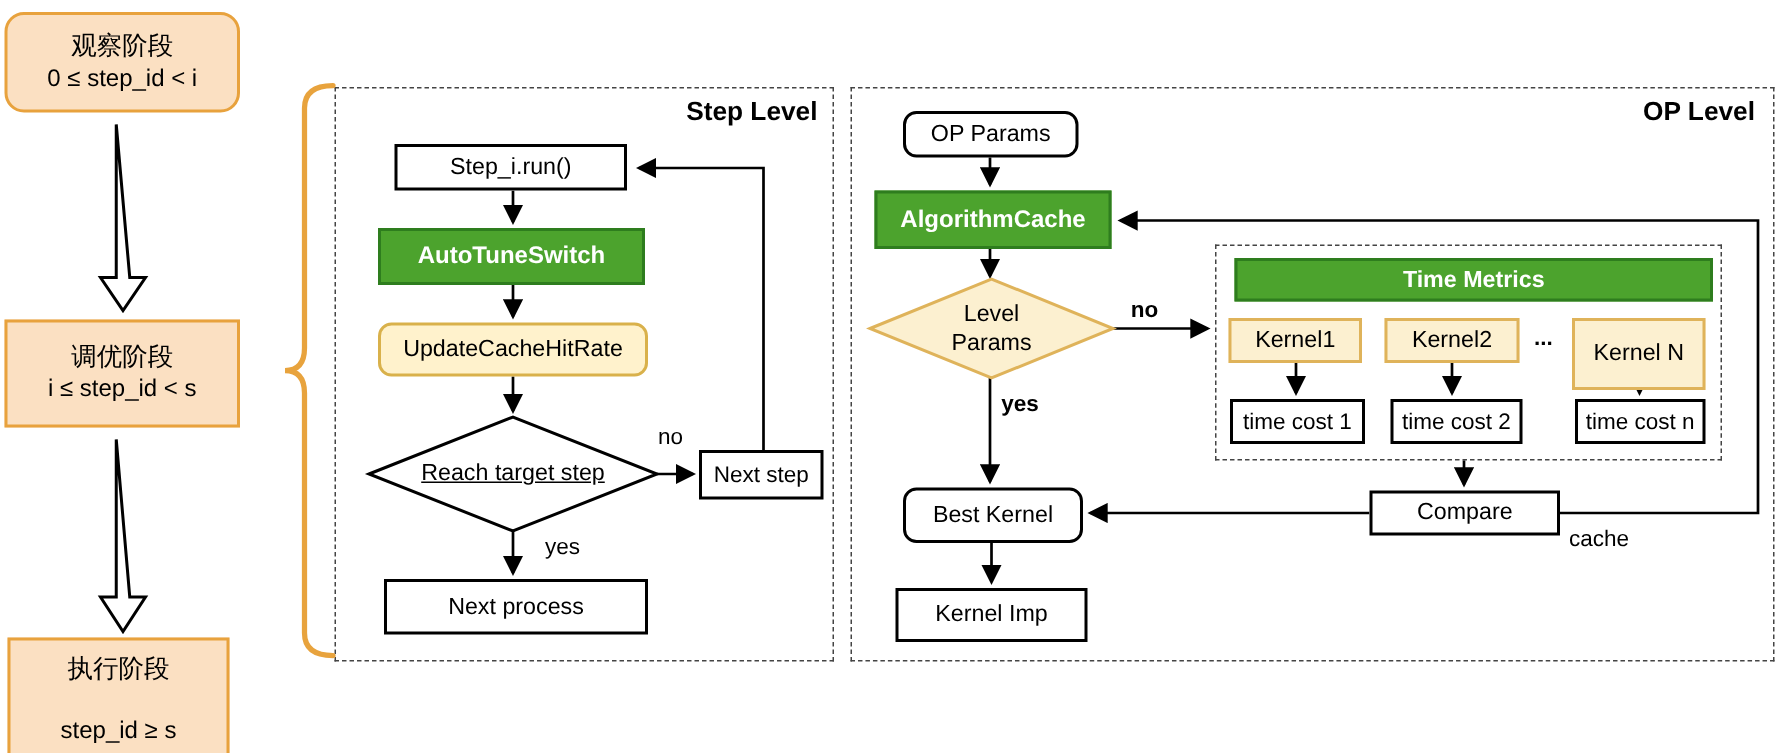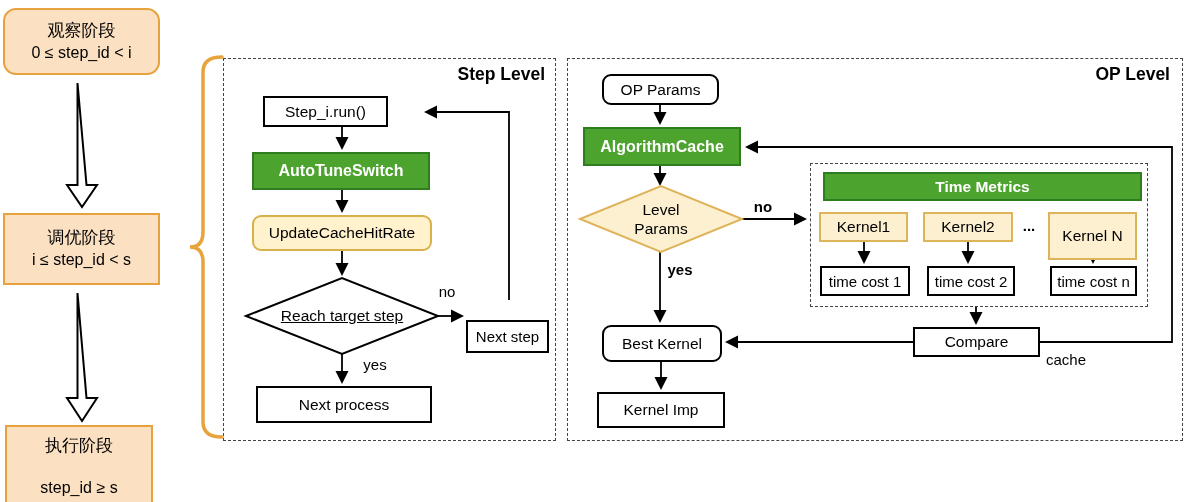--- a/index.html
+++ b/index.html
@@ -88,26 +88,26 @@
     <div class="f">i ≤ step_id &lt; s</div>
   </div>
   <div class="abs phase" style="left:5px;top:425px;width:148px;height:84px;gap:20px;">
     <div class="t">执行阶段</div>
     <div class="f">step_id ≥ s</div>
   </div>
 
   <div class="abs dashed" style="left:223px;top:58px;width:333px;height:383px;"></div>
   <div class="abs boxtitle" style="left:420px;top:64px;width:125px;">Step Level</div>
 
-  <div class="abs node" style="left:263px;top:96px;width:125px;height:31px;">Step_i.run()</div>
+  <div class="abs node" style="left:263px;top:96px;width:155px;height:31px;">Step_i.run()</div>
   <div class="abs node green" style="left:252px;top:152px;width:178px;height:38px;font-size:16px;">AutoTuneSwitch</div>
   <div class="abs node yellowr" style="left:252px;top:215px;width:180px;height:36px;">UpdateCacheHitRate</div>
   <div class="abs diamond-text" style="left:262px;top:300px;width:160px;height:32px;text-decoration:underline;">Reach target step</div>
   <div class="abs lbl" style="left:432px;top:283px;width:30px;">no</div>
-  <div class="abs node" style="left:466px;top:300px;width:83px;height:33px;font-size:15px;margin-top:20px;">Next step</div>
+  <div class="abs node" style="left:466px;top:300px;width:83px;height:33px;font-size:15px;">Next step</div>
   <div class="abs lbl" style="left:358px;top:356px;width:34px;">yes</div>
   <div class="abs node" style="left:256px;top:386px;width:176px;height:37px;">Next process</div>
 
   <div class="abs dashed" style="left:567px;top:58px;width:616px;height:383px;"></div>
   <div class="abs boxtitle" style="left:1040px;top:64px;width:130px;">OP Level</div>
 
   <div class="abs node rounded" style="left:602px;top:74px;width:117px;height:31px;">OP Params</div>
   <div class="abs node green" style="left:583px;top:127px;width:158px;height:39px;font-size:16px;">AlgorithmCache</div>
 
   <div class="abs diamond-text" style="left:611px;top:192px;width:100px;height:54px;">

